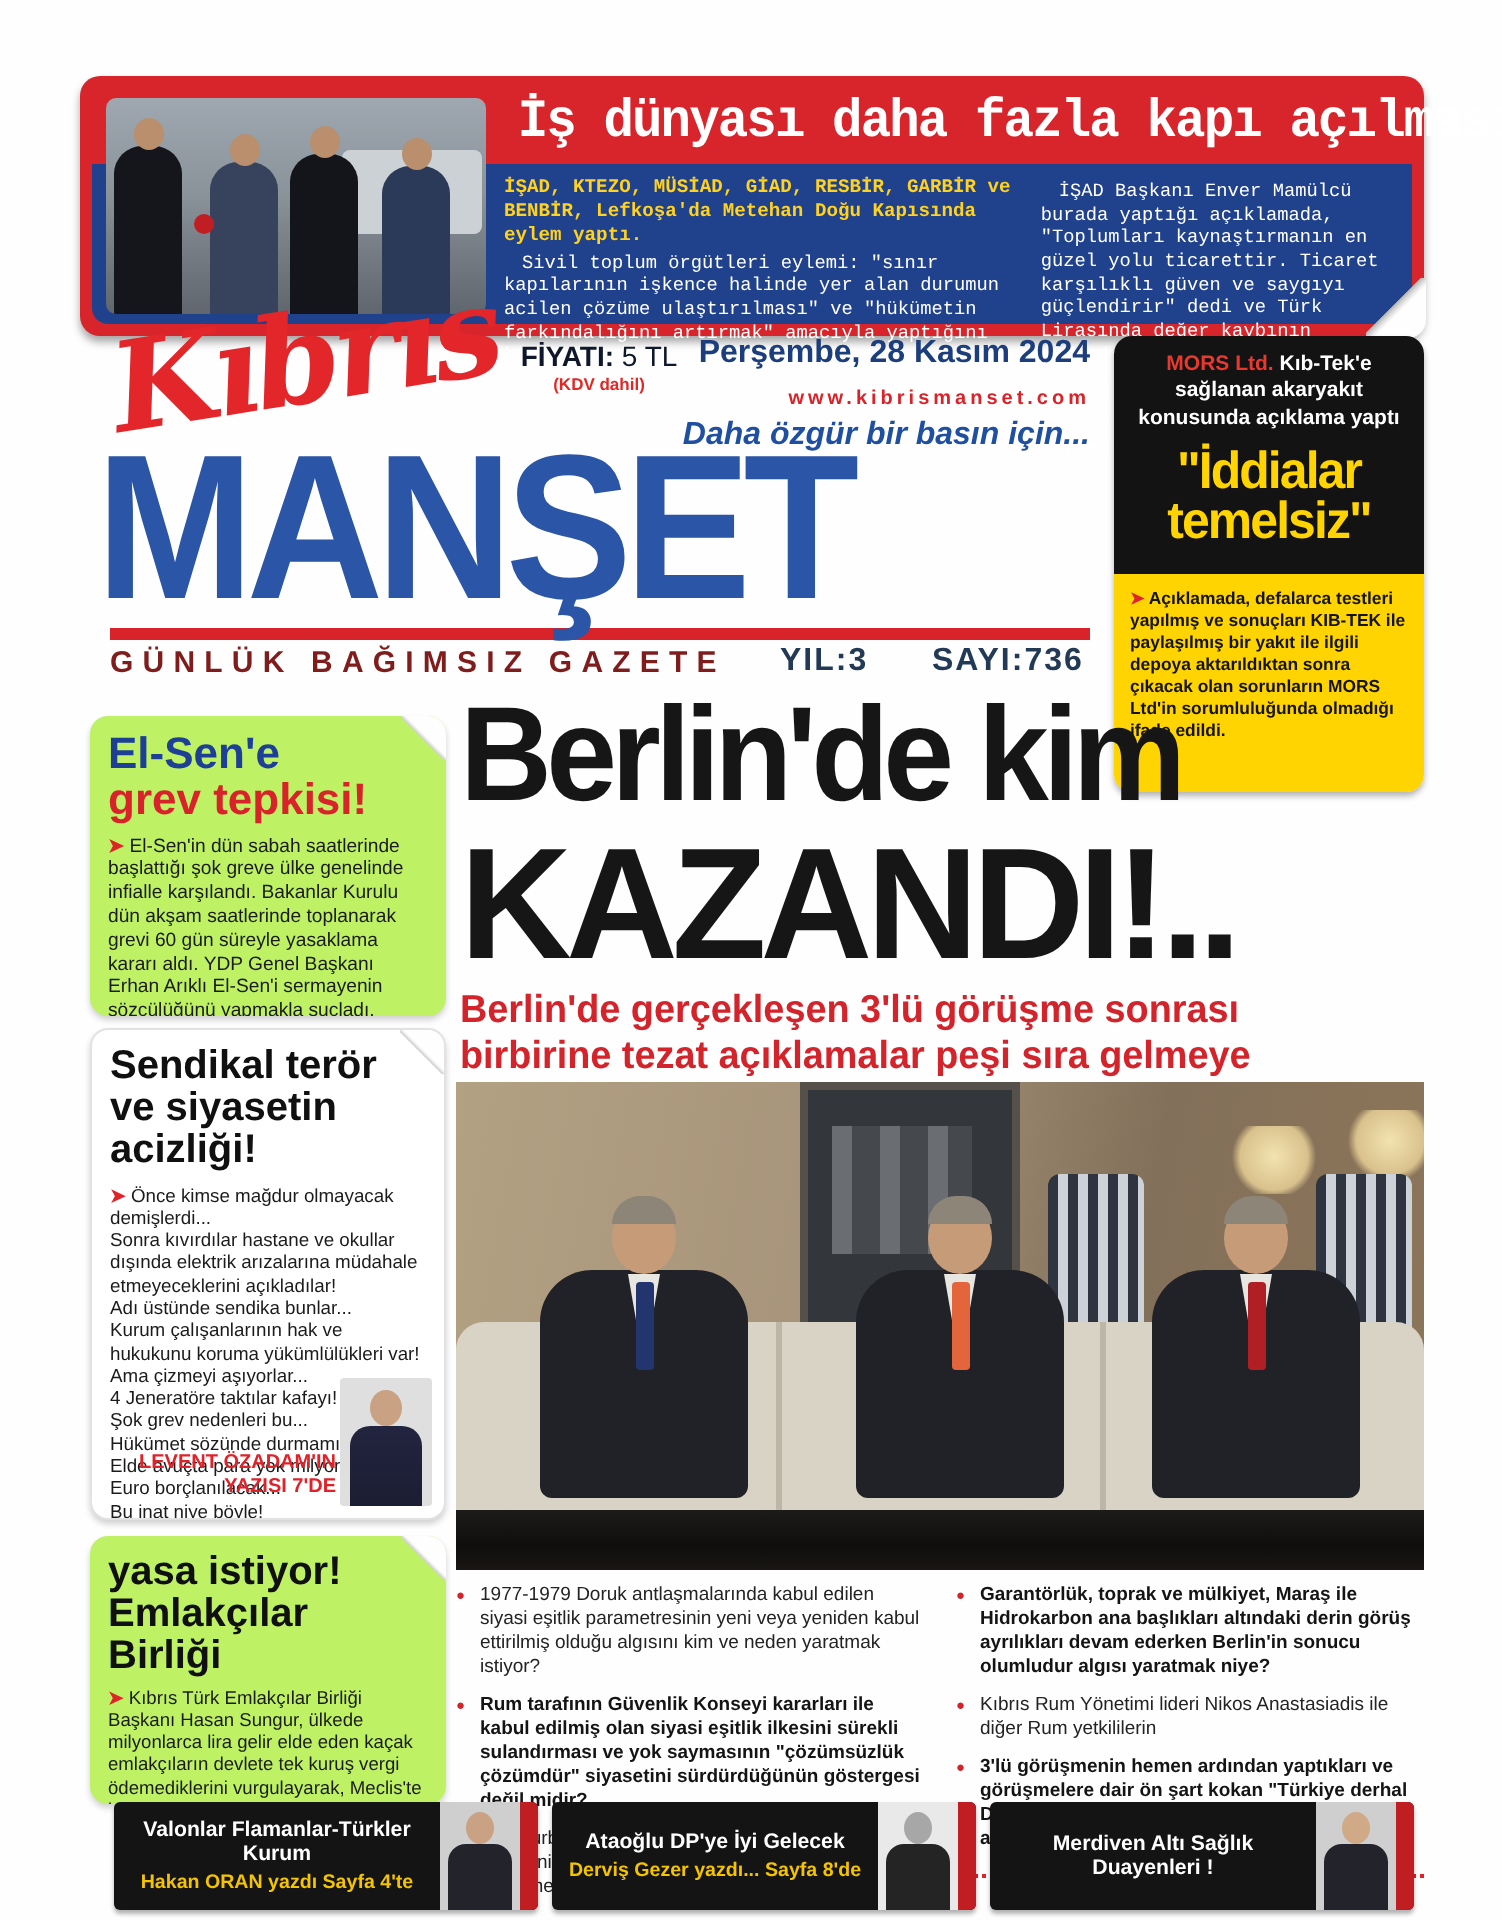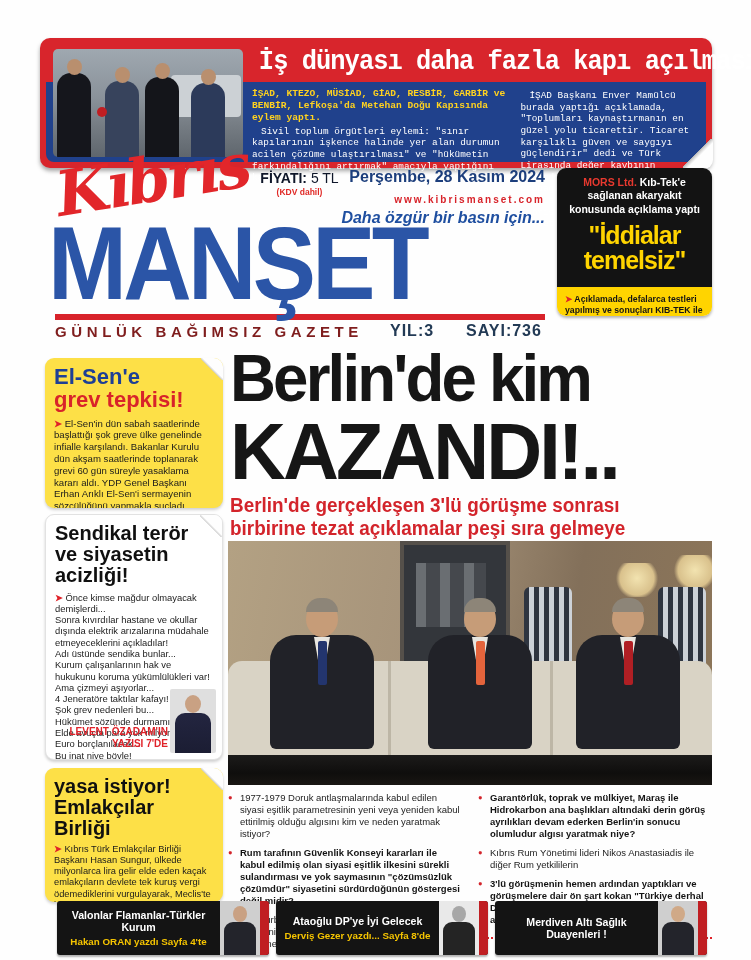--- a/index.html
+++ b/index.html
@@ -43,33 +43,33 @@
   .price-note{color:#e02a27;font-size:8.5px;font-weight:bold;margin-top:1px;}
   .mh-date{position:absolute;right:206px;top:168px;color:#1c3e7c;font-size:16px;font-weight:bold;}
   .mh-web{position:absolute;right:206px;top:194px;color:#d8232a;font-size:10px;font-weight:bold;letter-spacing:2px;}
   .mh-slogan{position:absolute;right:206px;top:209px;color:#1f4fa0;font-size:16px;font-weight:bold;font-style:italic;}
   .red-rule{position:absolute;left:55px;top:314px;width:490px;height:6px;background:#d8232a;z-index:1;}
   .tagline{position:absolute;left:55px;top:323px;color:#7f1d1d;font-size:15px;letter-spacing:4.6px;font-weight:700;}
   .mh-yil{position:absolute;left:390px;top:322px;color:#223a55;font-size:16px;font-weight:bold;letter-spacing:1px;}
   .mh-sayi{position:absolute;left:466px;top:322px;color:#223a55;font-size:16px;font-weight:bold;letter-spacing:1px;}
 
   
-  .mors{position:absolute;left:557px;top:168px;width:155px;height:148px;border-radius:9px;overflow:hidden;
+  .mors{position:absolute;left:557px;top:168px;width:155px;height:228px;border-radius:9px;overflow:hidden;
         box-shadow:0 2px 3px rgba(0,0,0,.3);display:flex;flex-direction:column;}
   .mors-black{background:#131313;color:#fff;text-align:center;padding:8px 6px 4px;}
   .mors-kicker{font-size:10.5px;font-weight:bold;line-height:1.28;}
   .mors-brand{color:#e8392f;}
   .mors-quote{color:#ffd400;font-weight:800;font-size:26px;line-height:.95;letter-spacing:-1px;padding:7px 2px 10px;
         transform:scaleX(.96);}
   .mors-yellow{background:#ffd400;flex:1;padding:7px 8px 6px 8px;font-size:8.7px;font-weight:bold;color:#141414;
         line-height:1.28;position:relative;}
   .arrow{color:#e02229;font-weight:800;font-style:normal;}
 
   
-  .sbox{position:absolute;left:45px;width:178px;background:#fde047;border-radius:9px;padding:8px 9px;
+  .sbox{position:absolute;left:45px;width:178px;background:#bef264;border-radius:9px;padding:8px 9px;
         box-sizing:border-box;box-shadow:0 2px 3px rgba(0,0,0,.18);overflow:hidden;}
   .sbox::after{content:"";position:absolute;right:0;top:0;width:22px;height:22px;
         background:linear-gradient(225deg,#fefefe 46%,#cfcfcf 52%,rgba(0,0,0,0) 53%);}
   .sbox1{top:358px;height:150px;}
   .sb1-t1{color:#1d3f96;font-size:22px;font-weight:800;line-height:1.02;}
   .sb1-t2{color:#d8232a;font-size:22px;font-weight:800;line-height:1.05;}
   .sbody{font-size:9.6px;color:#1b1b1b;line-height:1.23;margin-top:6px;}
   .sbox2{top:514px;height:246px;background:#ffffff;border:1px solid #e2e2e2;}
   .sb2-title{color:#101010;font-size:20px;font-weight:800;line-height:1.06;}
   .sb2-body{font-size:9.4px;color:#1b1b1b;line-height:1.2;margin-top:5px;white-space:pre-line;}

